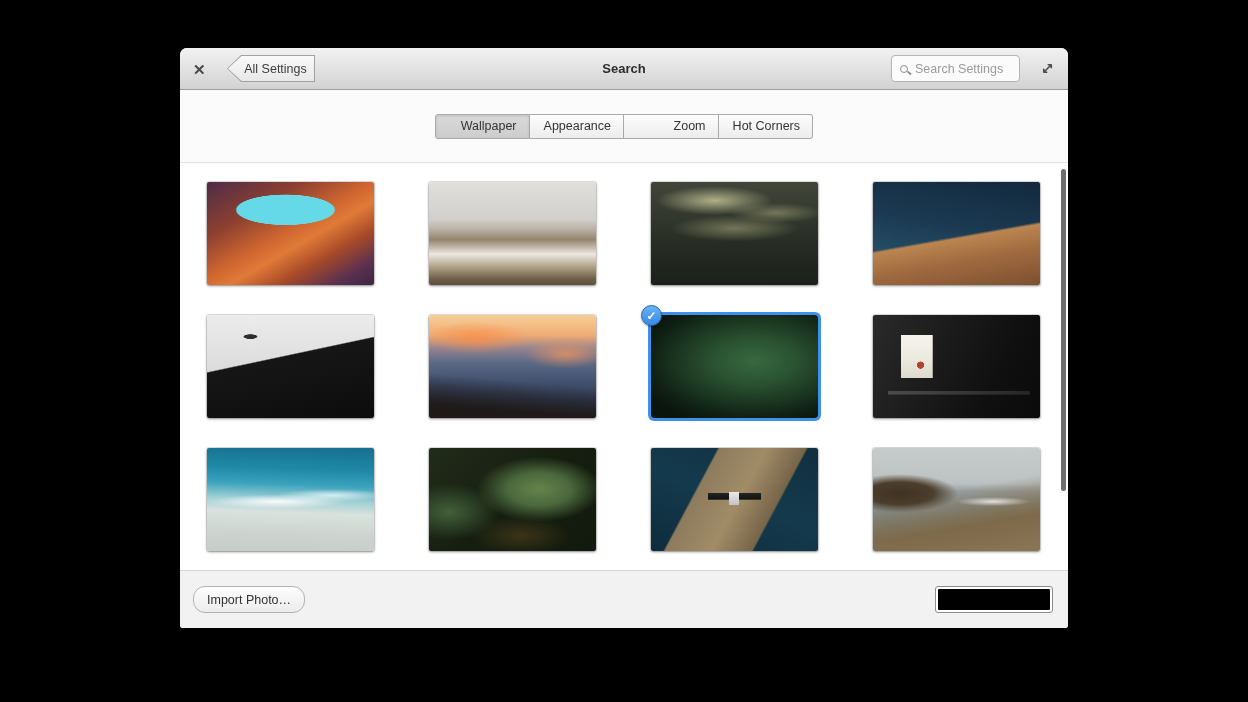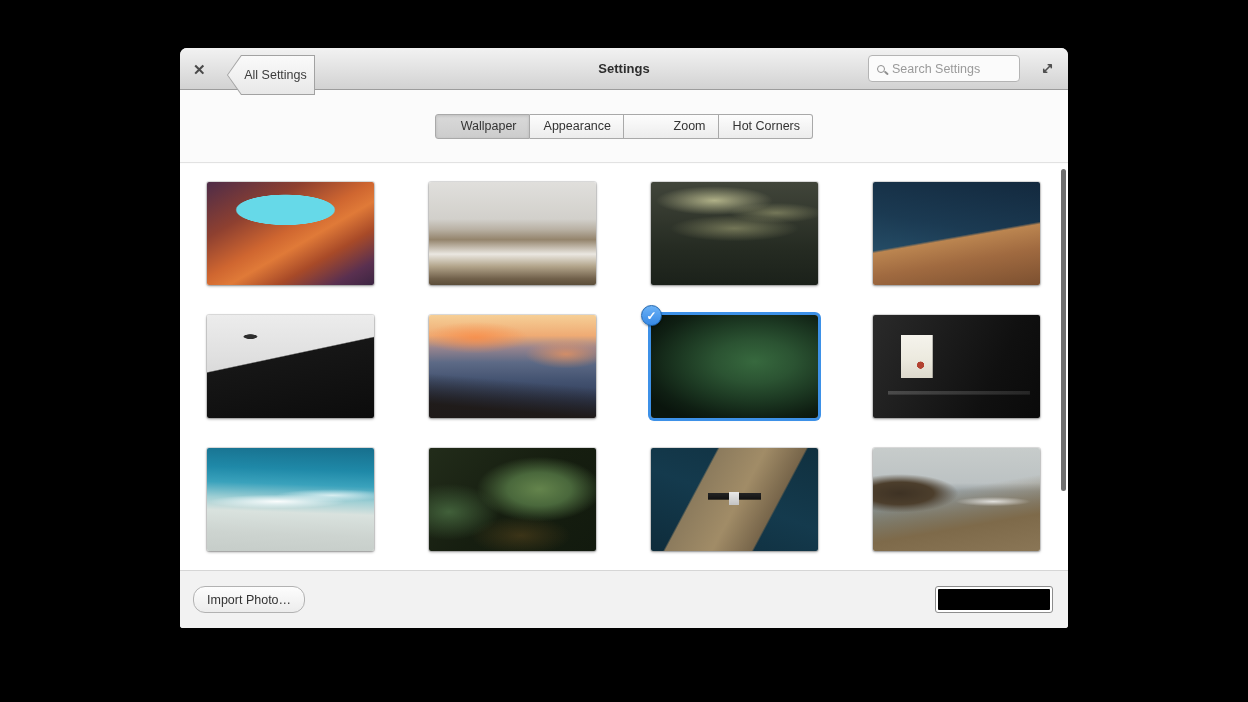--- a/index.html
+++ b/index.html
@@ -11,28 +11,28 @@
     box-shadow:0 10px 30px rgba(0,0,0,0.55); }
 
   
   .titlebar { position:relative; height:42px;
     background:linear-gradient(180deg,#f2f2f2 0%,#e4e4e4 45%,#d2d2d2 100%);
     border-bottom:1px solid #9c9c9c; }
   .window-title { position:absolute; left:0; right:0; top:0; height:42px; line-height:42px;
     text-align:center; font-weight:bold; font-size:13px; color:#2d2d2d; }
   .close-btn { position:absolute; left:13px; top:50%; transform:translateY(-50%);
     font-size:15px; font-weight:bold; color:#4a4a4a; line-height:1; cursor:default; z-index:3; }
-  .back-btn { position:absolute; left:47px; top:7px; height:40px; width:88px; z-index:3; cursor:default; }
+  .back-btn { position:absolute; left:47px; top:7px; height:27px; width:88px; z-index:3; cursor:default; }
   .back-outer { position:absolute; inset:0; background:#a2a2a2;
     clip-path:polygon(14px 0%, 100% 0%, 100% 100%, 14px 100%, 0% 50%); }
   .back-inner { position:absolute; inset:1px; background:linear-gradient(180deg,#fafafa,#e8e8e8);
     clip-path:polygon(13.5px 0%, 100% 0%, 100% 100%, 13.5px 100%, 0% 50%);
     display:flex; align-items:center; justify-content:center; padding-left:9px;
     font-size:12.5px; color:#3c3c3c; }
-  .search { position:absolute; right:48px; top:7px; width:152px; height:27px; z-index:3;
+  .search { position:absolute; right:48px; top:7px; width:129px; height:27px; z-index:3;
     border:1px solid #b4b4b4; border-radius:4px; background:#fbfbfb;
     display:flex; align-items:center; padding:0 8px; gap:7px; }
   .search input { border:none; outline:none; background:transparent; font-size:12.5px;
     color:#333; width:100%; font-family:inherit; }
   .search input::placeholder { color:#9a9a9a; }
   .mag { flex:0 0 auto; width:8px; height:8px; border:1.5px solid #8f8f8f; border-radius:50%;
     position:relative; }
   .mag::after { content:""; position:absolute; width:5px; height:1.5px; background:#8f8f8f;
     right:-4.5px; bottom:-1.5px; transform:rotate(40deg); border-radius:1px; }
   .expand-btn { position:absolute; right:11px; top:50%; transform:translateY(-50%);
@@ -87,21 +87,21 @@
 <body>
 
 <div class="window">
 
   <div class="titlebar">
     <span class="close-btn">✕</span>
     <div class="back-btn">
       <span class="back-outer"></span>
       <span class="back-inner">All Settings</span>
     </div>
-    <div class="window-title">Settings</div>
+    <div class="window-title">Search</div>
     <div class="search">
       <span class="mag"></span>
       <input type="text" placeholder="Search Settings" style="">
     </div>
     <div class="expand-btn">
       <svg width="15" height="15" viewBox="0 0 16 16">
         <path d="M4 12 L12 4 M4 12 L4 8.8 M4 12 L7.2 12 M12 4 L12 7.2 M12 4 L8.8 4" stroke="#4f4f4f" stroke-width="1.7" fill="none" stroke-linecap="round"></path>
       </svg>
     </div>
   </div>

